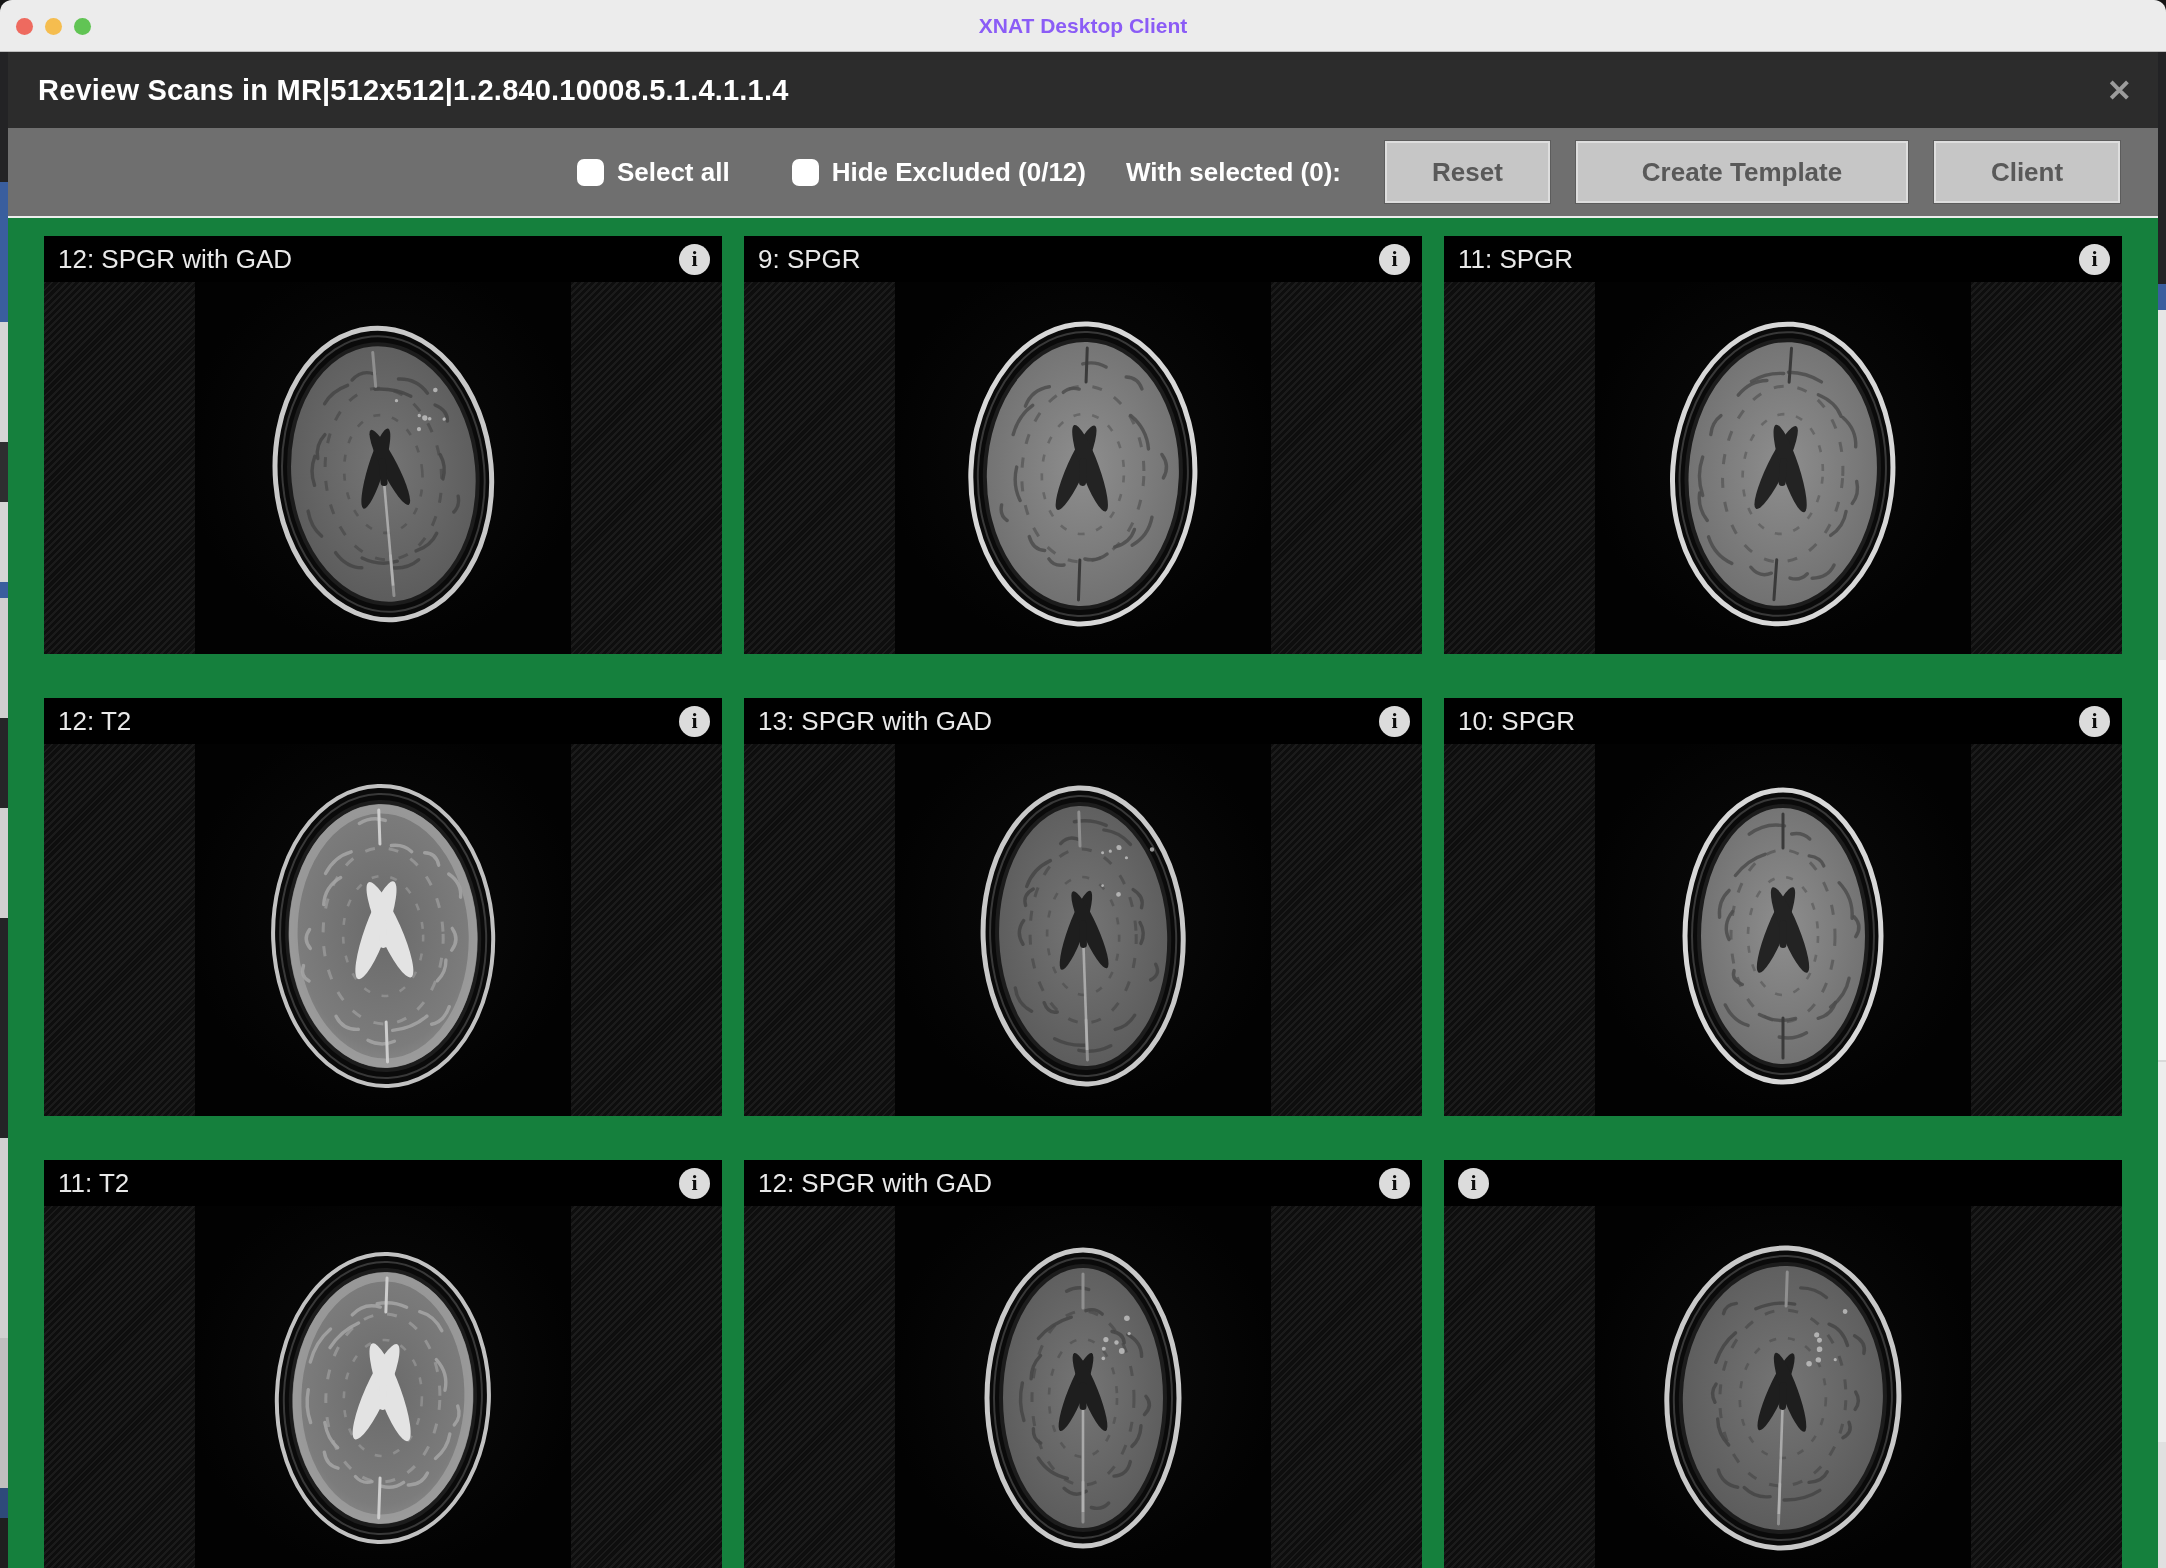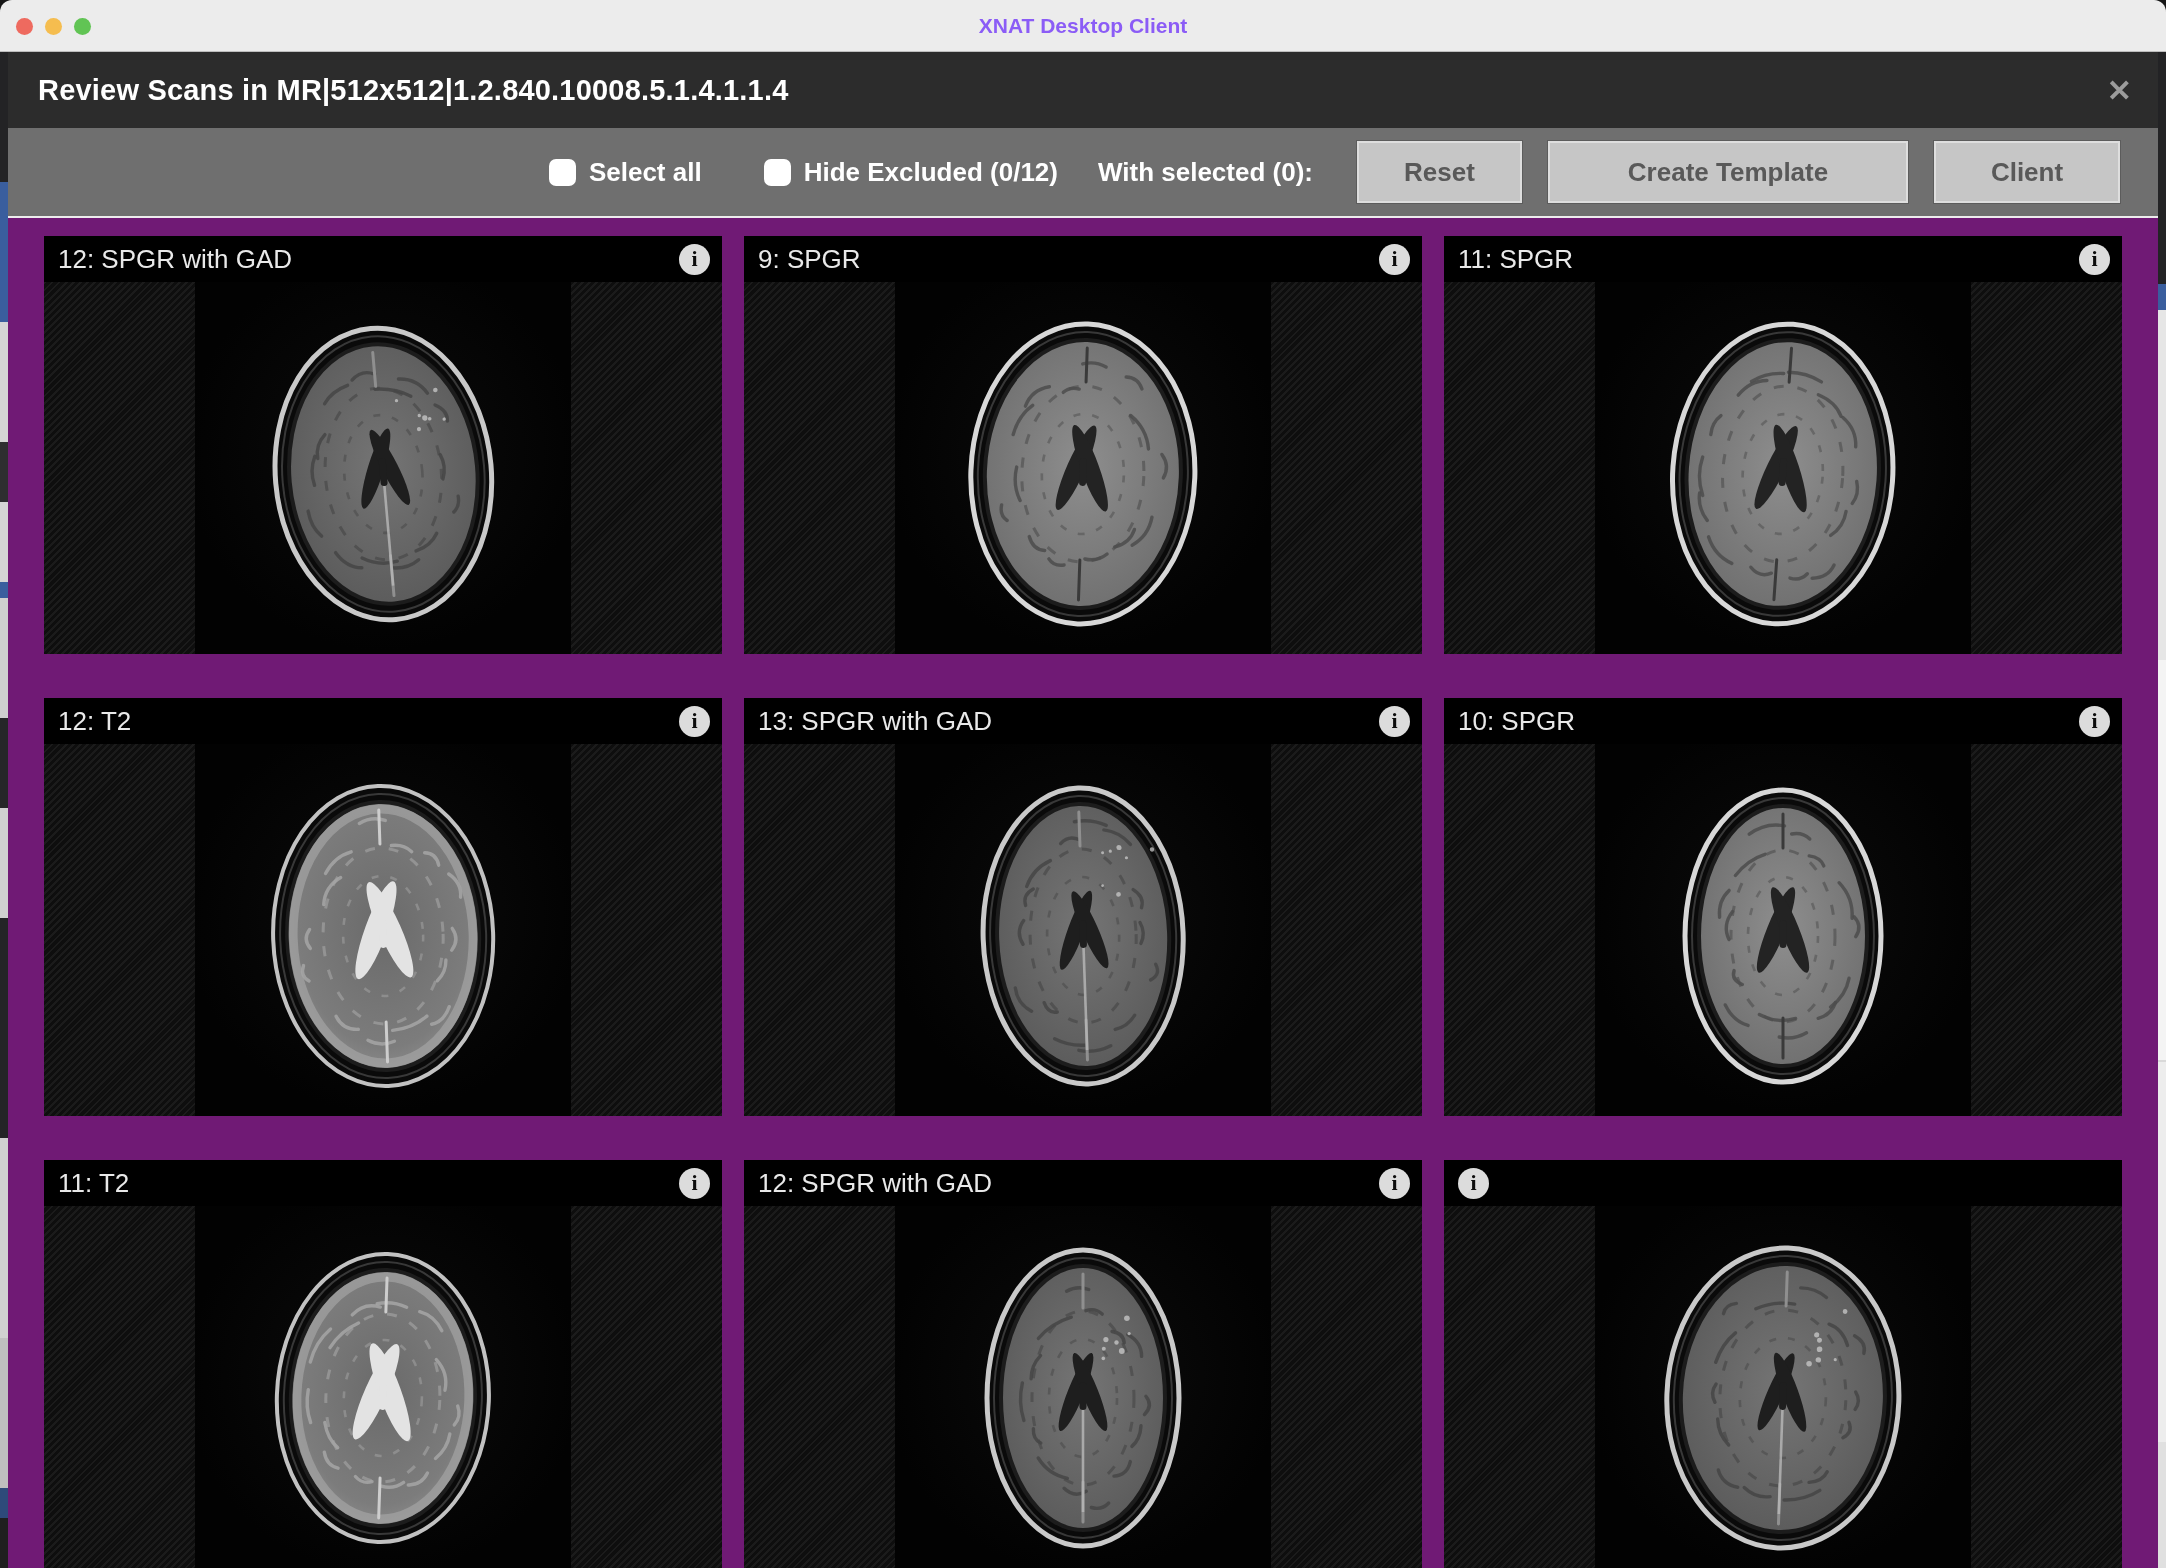--- a/index.html
+++ b/index.html
@@ -15,38 +15,38 @@
   .tl { width:17px; height:17px; border-radius:50%; display:inline-block; }
   .titlebar-title { width:100%; text-align:center; font-weight:bold; font-size:21px; color:#8b5cf6; }
 
   
   .bg-sliver { position:absolute; top:52px; bottom:0; width:8px; display:flex; flex-direction:column; z-index:1; }
   .bg-sliver.left { left:0; }
   .bg-sliver.right { right:0; }
   .bg-sliver .seg { width:100%; }
 
   
-  .dialog { position:absolute; left:8px; right:8px; top:52px; bottom:0; background:#701a75; z-index:2; }
+  .dialog { position:absolute; left:8px; right:8px; top:52px; bottom:0; background:#15803d; z-index:2; }
   .dialog-header { position:absolute; top:0; left:0; right:0; height:76px; background:#2c2c2c;
                    display:flex; align-items:center; }
   .dialog-header h1 { font-size:29px; font-weight:bold; color:#ffffff; padding-left:30px; letter-spacing:.2px; }
   .dialog-close { position:absolute; right:26px; top:0; height:76px; display:flex; align-items:center;
                   font-size:30px; font-weight:bold; color:#9c9c9c; cursor:default; }
 
   .toolbar { position:absolute; top:76px; left:0; right:0; height:90px; background:#6f6f6f;
              border-bottom:2px solid #ededed; display:flex; align-items:center; padding-right:38px; }
   .cb-group { display:flex; align-items:center; gap:13px; color:#ffffff; font-weight:bold; font-size:26px; }
   .cb-group.first { margin-left:auto; }
   .checkbox { width:27px; height:27px; background:#ffffff; border-radius:7px; display:inline-block; }
   .gap-a { width:62px; } .gap-b { width:40px; } .gap-c { width:18px; }
   .with-selected { color:#ffffff; font-weight:bold; font-size:26px; }
   .tb-btn { height:62px; background:#c6c6c6; border:2px solid #dedede; outline:1px solid #5c5c5c;
             color:#595959; font-weight:bold; font-size:26px; font-family:"Liberation Sans",sans-serif;
             margin-left:26px; }
-  .tb-btn.reset { width:165px; } .tb-btn.create { width:360px; } .tb-btn.exclude { width:186px; }
+  .tb-btn.reset { width:165px; } .tb-btn.create { width:332px; } .tb-btn.exclude { width:186px; }
 
   
   .grid { position:absolute; top:166px; left:0; right:0; bottom:0; padding:18px 36px;
           display:grid; grid-template-columns:repeat(3, 678px); grid-auto-rows:418px; gap:44px 22px; }
   .tile { width:678px; height:418px; position:relative; }
   .tile-header { height:46px; background:#000000; display:flex; align-items:center; padding:0 12px 0 14px; }
   .tile-label { color:#e9e9e9; font-size:26px; flex:1; white-space:nowrap; overflow:hidden; }
   .info { width:31px; height:31px; border-radius:50%; background:#dcdcdc; color:#0d0d0d;
           font-family:"Liberation Serif", serif; font-weight:bold; font-size:22px;
           display:flex; align-items:center; justify-content:center; }

